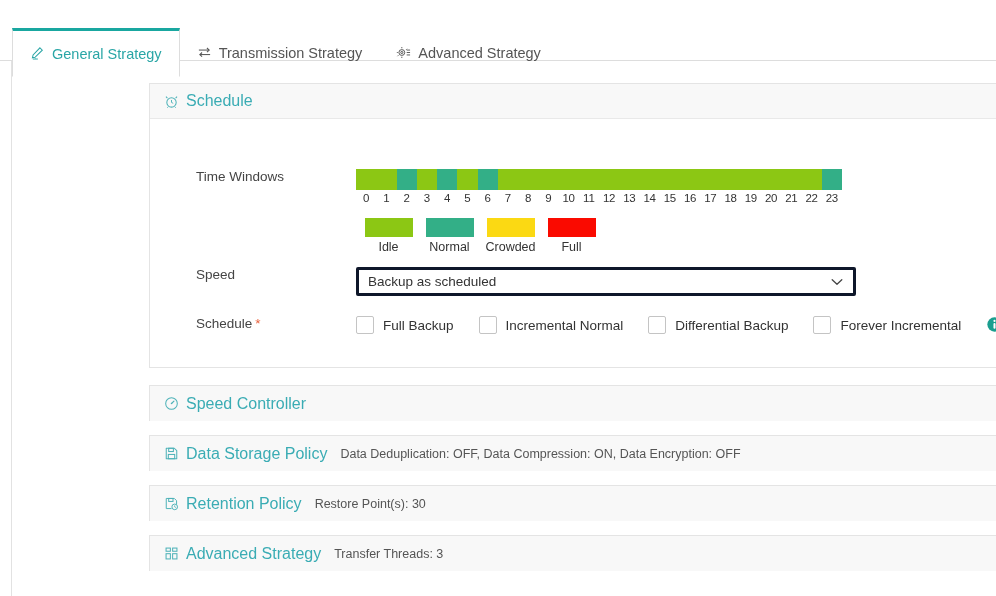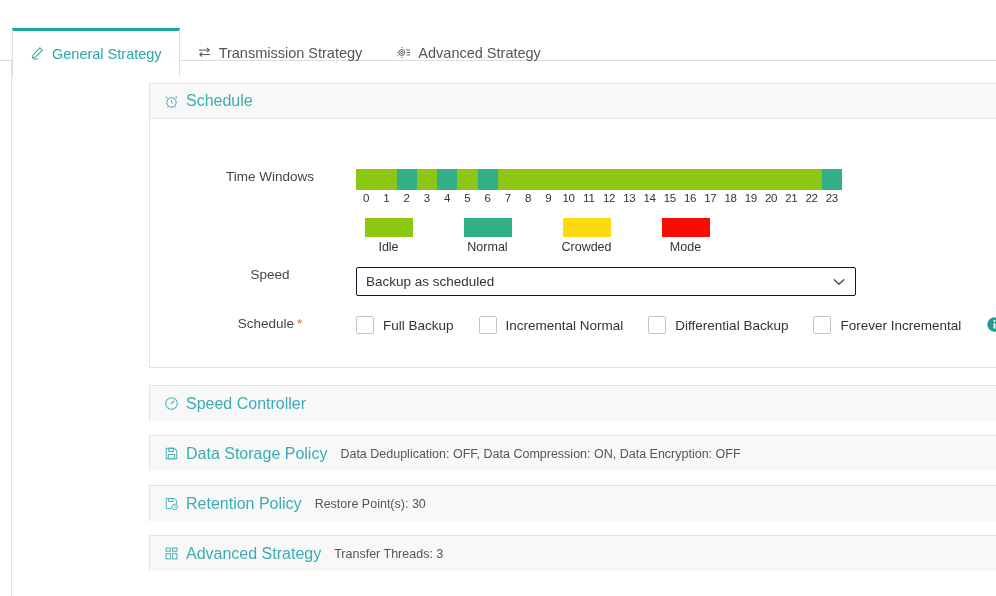--- a/index.html
+++ b/index.html
@@ -102,21 +102,21 @@
   }
   .hicon { display: inline-flex; align-items: center; color: #4db2b8; }
 
   
   #panel-schedule { top: 83px; height: 285px; }
   .panel-body { position: relative; height: 248px; }
 
   .row { position: absolute; display: flex; align-items: flex-start; }
   .rlabel {
     width: 160px;
-    text-align: center;
+    text-align: left;
     padding-right: 12px;
     font-size: 13.5px;
     color: #444444;
     box-sizing: border-box;
     white-space: nowrap;
   }
   .req { color: #e8603c; margin-left: 3px; }
 
   
   #row-timewindows { left: 46px; top: 50px; }
@@ -136,38 +136,37 @@
     flex: 1 1 0;
     font-size: 11.5px;
     color: #333333;
     text-align: center;
     letter-spacing: -0.2px;
   }
   .legend {
     display: flex;
     margin-top: 14px;
     margin-left: 2px;
-    gap: 38px;
   }
   .leg-item { width: 61px; margin-right: 0px; text-align: center; }
   .leg-sw { width: 48px; height: 19px; margin: 0 auto; }
   .leg-lb {
     font-size: 12.5px;
     color: #333333;
     margin-top: 3px;
     white-space: nowrap;
   }
 
   
   #row-mode { left: 46px; top: 148px; }
   .select-box {
     width: 500px;
     height: 29px;
     box-sizing: border-box;
-    border: 1px solid #0f172a;
+    border: 3px solid #0f172a;
     background: #ffffff;
     border-radius: 2px;
     display: flex;
     align-items: center;
     padding: 0 9px;
     font-size: 13.5px;
     color: #333333;
     position: relative;
     cursor: pointer;
   }
@@ -330,21 +329,21 @@
             <div class="leg-item">
               <div class="leg-sw" style="background: rgb(51, 175, 135);"></div>
               <div class="leg-lb">Normal</div>
             </div>
             <div class="leg-item">
               <div class="leg-sw" style="background: rgb(251, 217, 19);"></div>
               <div class="leg-lb">Crowded</div>
             </div>
             <div class="leg-item">
               <div class="leg-sw" style="background: rgb(250, 10, 0);"></div>
-              <div class="leg-lb">Mode</div>
+              <div class="leg-lb">Full</div>
             </div>
           </div>
       </div>
     </div>
 
     <div class="row" id="row-mode">
       <div class="rlabel">Speed</div>
       <div class="select-box">
         <span>Backup as scheduled</span>
         <span class="caret">

